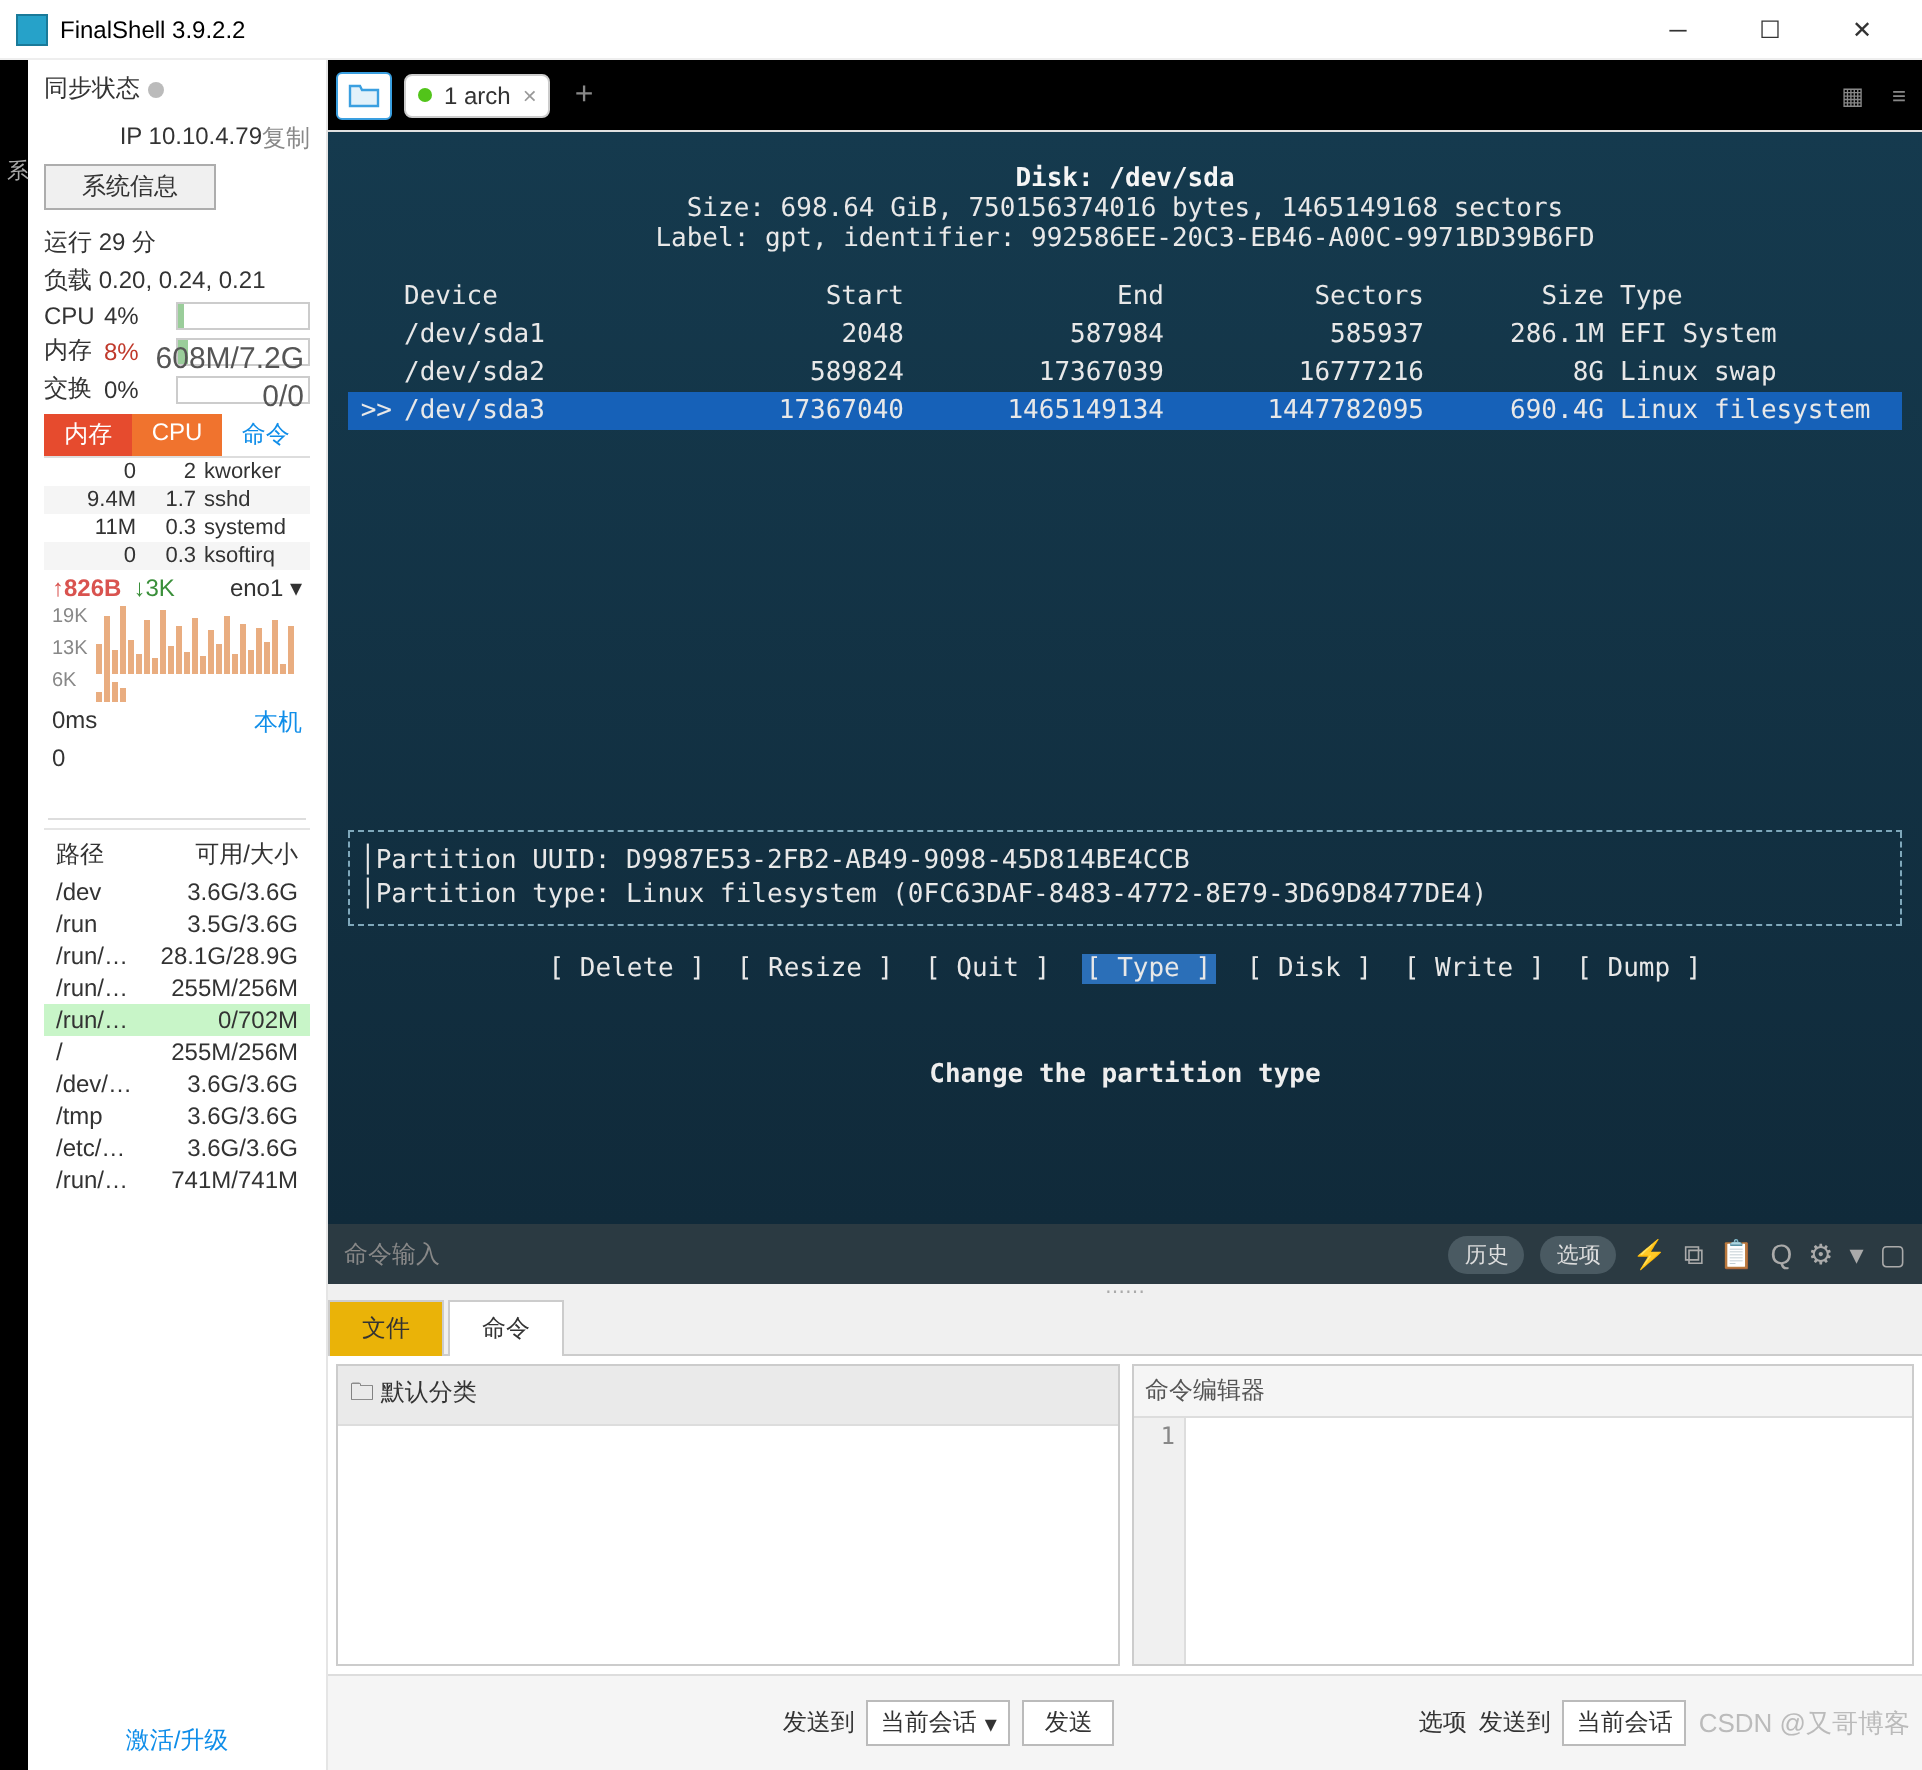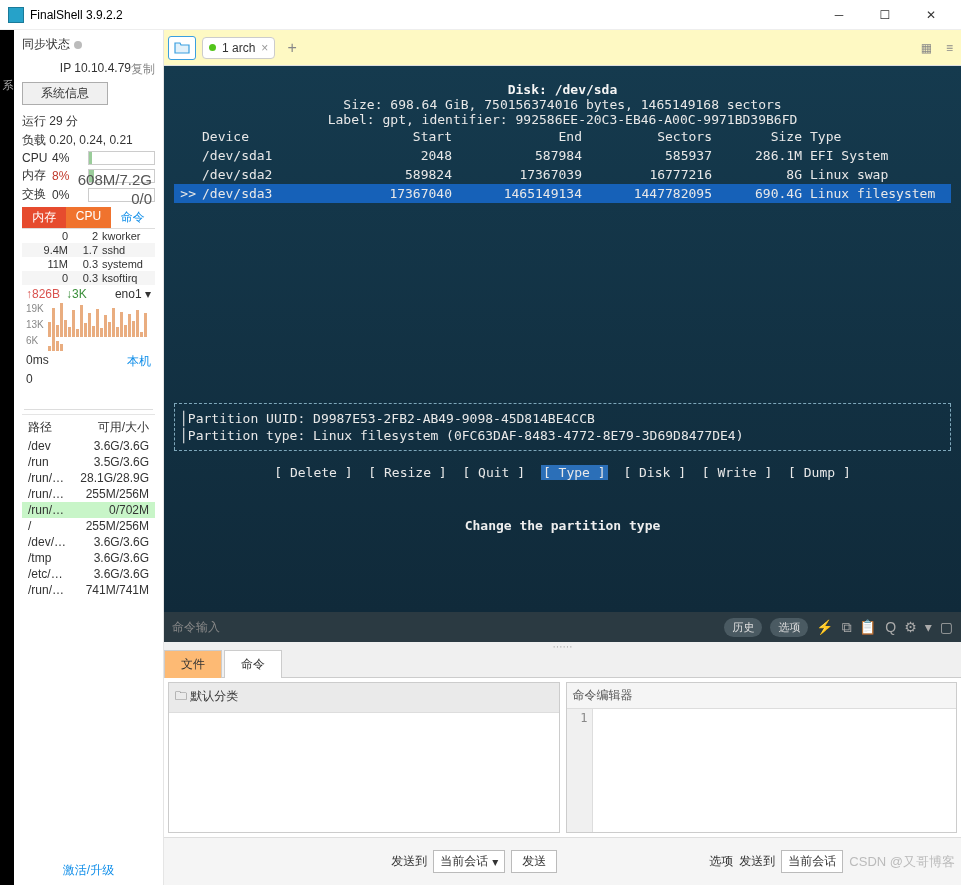--- a/index.html
+++ b/index.html
@@ -32,48 +32,48 @@
 .mini-tab.mem{background:#e64b2e;color:#fff;}
 .mini-tab.cpu{background:#f0732e;color:#fff;}
 .mini-tab.cmd{color:#108ee9;}
 .proc-table{font-size:11px;}
 .proc-row{display:flex;padding:1px 2px;}
 .proc-row .c1{width:44px;text-align:right;color:#333;}
 .proc-row .c2{width:34px;text-align:right;color:#333;padding-right:4px;}
 .proc-row .c3{flex:1;color:#333;overflow:hidden;}
 .proc-row.alt{background:#f5f5f5;}
 .net-row{display:flex;gap:6px;font-size:12px;padding:2px 4px;}
-.net-row .up{color:#d9534f;}
+.net-row .up{color:#d9534f;font-weight:bold;}
 .net-row .dn{color:#3a8f3a;}
 .net-row .if{flex:1;text-align:right;color:#333;}
 .spark{height:48px;border:0;position:relative;margin:0 2px;overflow:hidden;}
 .spark .hl{position:absolute;left:2px;font-size:10px;color:#888;}
 .spark-bars{position:absolute;left:24px;right:2px;bottom:0;top:0;}
 .spark-bars .b{display:inline-block;width:3px;margin-right:1px;background:#e08a4a;opacity:.7;vertical-align:bottom;}
 .ping-row{display:flex;justify-content:space-between;padding:2px 4px;color:#108ee9;}
 .ping-row .v{color:#333;}
 .ping-spark{height:24px;border-bottom:1px solid #ddd;margin:0 2px;}
 .path-head{display:flex;justify-content:space-between;padding:4px 6px 2px 6px;color:#333;border-top:1px solid #e5e5e5;margin-top:4px;}
 .disk-table{font-size:12px;}
 .disk-row{display:flex;padding:1px 6px;}
 .disk-row .p{flex:1;overflow:hidden;white-space:nowrap;}
 .disk-row .s{width:80px;text-align:right;color:#333;}
 .disk-row.hl{background:#c8f5c8;}
 .act-link{color:#108ee9;padding:6px 6px;cursor:pointer;margin-top:auto;text-align:center;}
 
-.tabbar{height:36px;background:#fef9c3;border-bottom:1px solid #e0e0e0;display:flex;align-items:center;padding:0 4px;gap:6px;}
+.tabbar{height:36px;background:#000000;border-bottom:1px solid #e0e0e0;display:flex;align-items:center;padding:0 4px;gap:6px;}
 .open-btn{width:28px;height:24px;border:1px solid #3a9fe0;border-radius:3px;display:flex;align-items:center;justify-content:center;color:#3a9fe0;cursor:pointer;background:#fff;}
 .tab{background:#fff;border:1px solid #ccc;border-radius:4px;padding:3px 6px;display:flex;align-items:center;gap:6px;font-size:12px;}
 .tab .g{width:7px;height:7px;border-radius:50%;background:#52c41a;display:inline-block;}
 .tab .x{color:#999;cursor:pointer;}
 .addtab{color:#888;font-size:16px;cursor:pointer;padding:0 6px;}
 .tabbar .sp{flex:1;}
 .view-icn{color:#888;padding:0 4px;cursor:pointer;}
 .term{background:#0c2a3a;background:linear-gradient(180deg,#153a4e,#102a3a);color:#e8e8e8;font-family:Consolas,monospace;font-size:13px;padding:16px 10px 10px 10px;flex:0 0 546px;position:relative;}
-.term-center{text-align:center;margin-bottom:0;}
+.term-center{text-align:center;margin-bottom:12px;}
 .term-center .hd{color:#f5f5f5;}
 .ptbl{width:100%;}
 .ptbl .hrow,.ptbl .drow{display:flex;padding:2px 0;}
 .ptbl .ind{width:28px;text-align:right;padding-right:6px;}
 .ptbl .dev{width:120px;}
 .ptbl .num{width:130px;text-align:right;}
 .ptbl .sz{width:90px;text-align:right;}
 .ptbl .tp{flex:1;padding-left:8px;}
 .ptbl .drow.sel{background:#1661b8;}
 .info-box{margin-top:200px;border-top:1px dashed #7fa8bb;border-bottom:1px dashed #7fa8bb;padding:6px 0;position:relative;}
@@ -83,21 +83,21 @@
 .menu-row .mi{color:#e8e8e8;margin:0 4px;}
 .menu-row .sel{background:#2b6fb8;padding:0 2px;}
 .hint{text-align:center;margin-top:38px;color:#eee;font-weight:bold;}
 .cmd-bar{height:30px;background:#2b3a42;display:flex;align-items:center;padding:0 8px;gap:8px;color:#aaa;font-size:12px;}
 .cmd-bar .inp{flex:1;color:#888;}
 .pill{background:#4a5a62;border-radius:10px;padding:2px 8px;color:#ddd;cursor:pointer;font-size:11px;}
 .ico{color:#aaa;cursor:pointer;font-size:14px;}
 .ico.g{color:#7ac943;}
 .splitter{height:8px;background:#f0f0f0;display:flex;align-items:center;justify-content:center;color:#aaa;font-size:10px;}
 .bottom-tabs{height:28px;background:#f0f0f0;display:flex;align-items:flex-end;border-bottom:1px solid #ccc;}
-.btab{padding:5px 16px;border:1px solid #ccc;border-bottom:none;background:#fdba74;margin-right:2px;cursor:pointer;position:relative;top:1px;}
+.btab{padding:5px 16px;border:1px solid #ccc;border-bottom:none;background:#eab308;margin-right:2px;cursor:pointer;position:relative;top:1px;}
 .btab.active{background:#fff;}
 .bottom-panes{flex:1;display:flex;gap:6px;padding:4px;background:#fff;}
 .pane{flex:1;border:1px solid #ccc;display:flex;flex-direction:column;}
 .pane-head{background:#f5f5f5;border-bottom:1px solid #ddd;padding:4px 6px;font-size:12px;color:#555;}
 .pane-body{flex:1;background:#fff;}
 .cat-row{padding:4px 6px;background:#eaeaea;border-bottom:1px solid #ddd;}
 .editor{display:flex;}
 .editor .gut{width:26px;background:#f0f0f0;border-right:1px solid #ddd;text-align:right;padding:2px 4px;color:#888;font-family:Consolas,monospace;}
 .footer{height:48px;background:#f5f5f5;border-top:1px solid #ddd;display:flex;align-items:center;padding:0 6px;gap:6px;font-size:12px;}
 .footer .sp{flex:1;}

